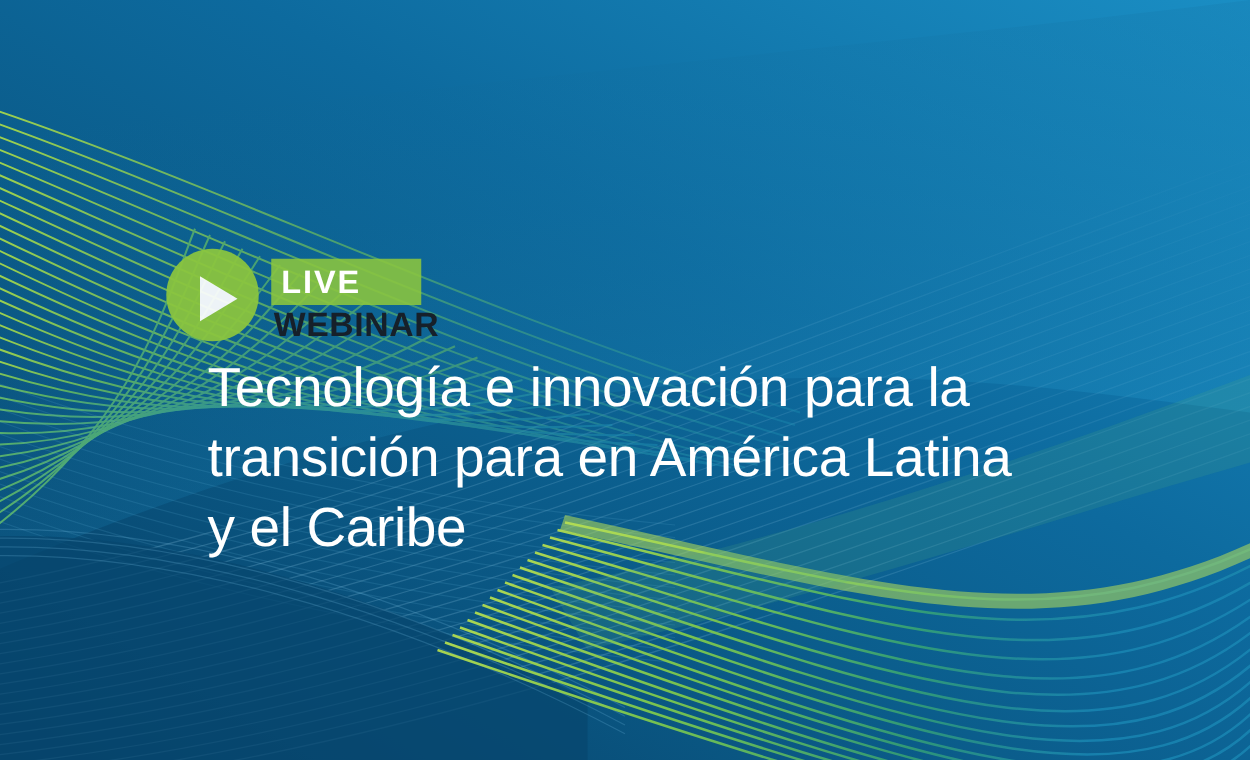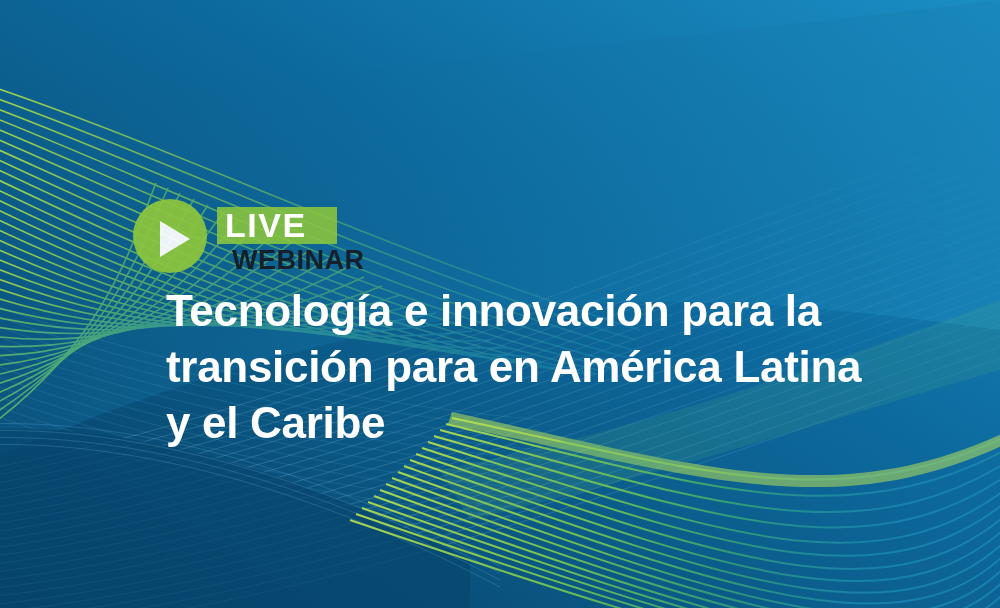--- a/index.html
+++ b/index.html
@@ -57,48 +57,48 @@
     top: 11px;
     width: 120px;
     height: 37px;
     background: #8cc63e;
     opacity: 0.88;
   }
   #live-text {
     position: absolute;
     left: 92px;
     top: 9px;
-    font-size: 34px;
+    font-size: 26px;
     font-weight: bold;
     color: #ffffff;
     letter-spacing: 1.5px;
     line-height: 40px;
   }
   #webinar-text {
     position: absolute;
-    left: 99px;
+    left: 86px;
     top: 48px;
     font-size: 27px;
     font-weight: bold;
     color: #16202a;
     letter-spacing: 0.5px;
     line-height: 32px;
   }
 
   
   #title {
     position: absolute;
     left: 166px;
     top: 283px;
     width: 800px;
   }
   #title .line {
     display: block;
     font-size: 44px;
-    font-weight: bold;
+    font-weight: normal;
     color: #ffffff;
     line-height: 56px;
     letter-spacing: -0.3px;
     white-space: nowrap;
   }
 </style>
 </head>
 <body>
 
 <div id="banner">

